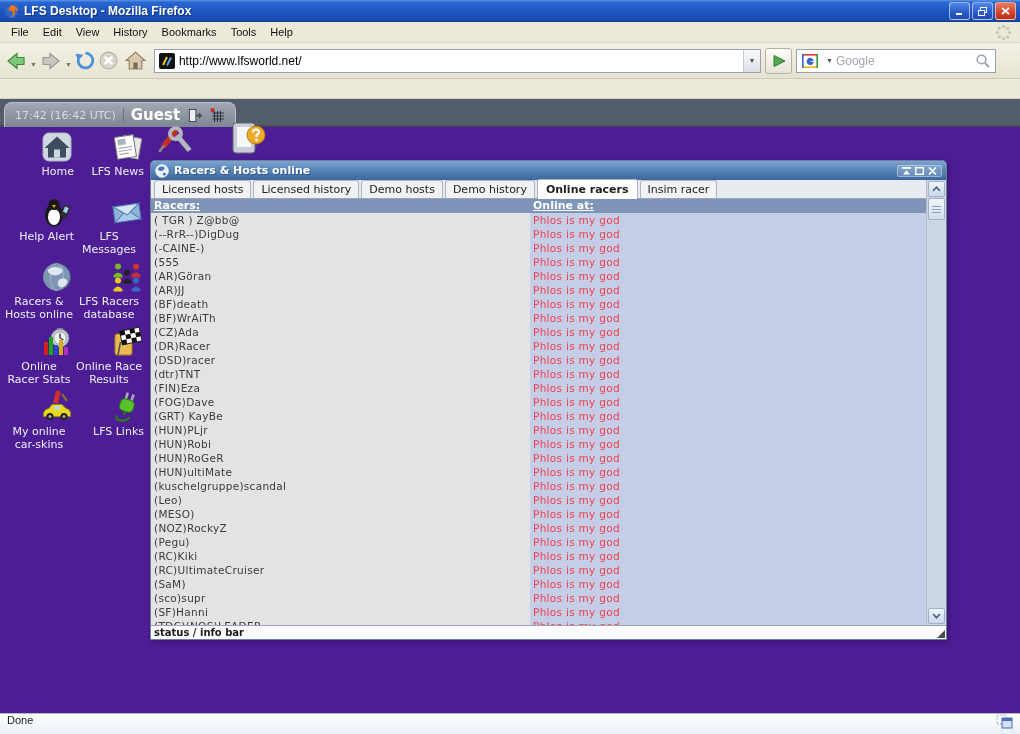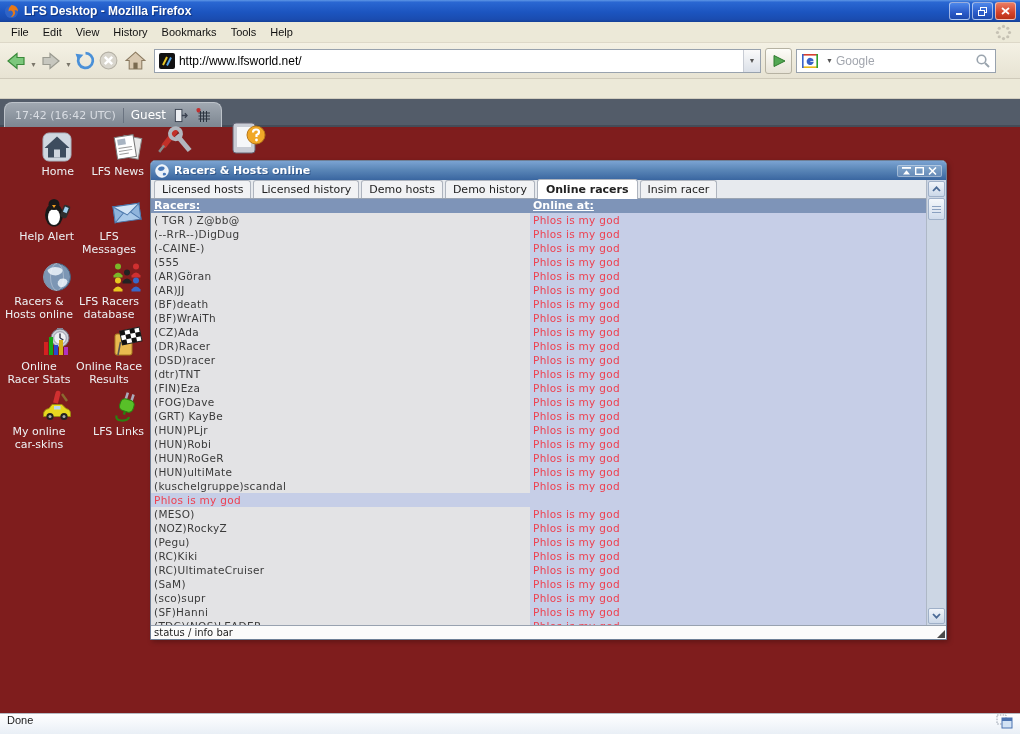--- a/index.html
+++ b/index.html
@@ -44,30 +44,30 @@
   .search-drop { font-size:7px; color:#555; padding:0 3px; }
   .search-input { border:none; outline:none; flex:1; font-size:12px; min-width:0;
     font-family:"Liberation Sans",sans-serif; }
   .search-input::placeholder { color:#a2a6ae; }
   .mag { margin:0 4px; display:flex; }
 
   .bookmarksbar { position:absolute; top:79px; left:0; right:0; height:20px;
     background:#ece9d8; border-bottom:1px solid #d2cec0; }
 
   
-  .page { position:absolute; top:99px; bottom:21px; left:0; right:0; background:#7f1d1d;
+  .page { position:absolute; top:99px; bottom:21px; left:0; right:0; background:#4c1d95;
     overflow:hidden; font-family:"DejaVu Sans",sans-serif; }
   .topstrip { position:absolute; top:0; left:0; right:0; height:28px; background:#535c69;
     border-bottom:2px solid #444c58; }
   .time-tab { position:absolute; left:4px; top:3px; height:25px; display:flex; align-items:center;
     gap:7px; padding:0 10px; background:linear-gradient(180deg,#a0a8b1,#7d8691);
     border:1px solid #bcc2c9; border-bottom:none; border-radius:8px 8px 0 0; }
   .time-text { color:#d9dde3; font-size:11px; }
   .tab-divider { width:1px; height:15px; background:#6a7380; }
-  .guest-text { color:#fff; font-weight:normal; font-size:12px; }
+  .guest-text { color:#fff; font-weight:bold; font-size:15px; }
   .tab-icon { display:flex; }
 
   .desktop-icons { position:absolute; left:4px; top:30px; display:grid;
     grid-template-columns:70px 70px; grid-auto-rows:65px; z-index:1; }
   .dicon { display:flex; flex-direction:column; align-items:flex-end; cursor:default; }
   .dicon .glyph { height:36px; display:flex; align-items:center; justify-content:center; }
   .dicon .lbl { font-size:11px; color:#edf0f3; line-height:13px; text-align:center; }
 
   .partial-icon { position:absolute; z-index:1; }
 
@@ -110,21 +110,21 @@
     display:flex; flex-direction:column; }
   .sb-btn { height:16px; flex:0 0 16px; margin:1px; border:1px solid #9fb0c8; border-radius:2px;
     background:linear-gradient(#f0f4fa,#ccd8e8); display:flex; align-items:center; justify-content:center; }
   .sb-thumb { height:22px; flex:0 0 22px; margin:0 1px; border:1px solid #9fb0c8; border-radius:2px;
     background:linear-gradient(#f4f7fb,#d0dbeb); display:flex; flex-direction:column;
     align-items:center; justify-content:center; gap:2px; }
   .sb-thumb i { width:9px; height:1px; background:#8aa0c0; }
   .sb-track { flex:1; }
 
   .win-status { height:14px; flex:0 0 14px; background:#fbfbfb; border-top:1px solid #98a2b0;
-    font-size:10px; color:#1c1c1c; line-height:13px; padding-left:3px; position:relative; }
+    font-size:10px; color:#1c1c1c; line-height:13px; padding-left:3px; position:relative;font-weight:bold; }
   .resize-grip { position:absolute; right:1px; bottom:1px; width:0; height:0;
     border-left:8px solid transparent; border-bottom:8px solid #4a4a4a; }
 
   
   .statusbar { position:absolute; bottom:0; left:0; right:0; height:21px;
     background:linear-gradient(#ffffff,#e9eff6); border-top:1px solid #b6bac2;
     display:flex; align-items:flex-start; padding:0 7px; font-size:11px; color:#1a1a1a; }
   .statusbar .sb-icon { margin-left:auto; display:flex; }
 </style>
 </head>
@@ -582,20 +582,21 @@
             </div>
             <div class="row">
               <div class="cell-racer">(HUN)ultiMate</div>
               <div class="cell-online">Phlos is my god</div>
             </div>
             <div class="row">
               <div class="cell-racer">(kuschelgruppe)scandal</div>
               <div class="cell-online">Phlos is my god</div>
             </div>
             <div class="row">
+              <div class="cell-racer">(Leo)</div>
               <div class="cell-online">Phlos is my god</div>
             </div>
             <div class="row">
               <div class="cell-racer">(MESO)</div>
               <div class="cell-online">Phlos is my god</div>
             </div>
             <div class="row">
               <div class="cell-racer">(NOZ)RockyZ</div>
               <div class="cell-online">Phlos is my god</div>
             </div>

